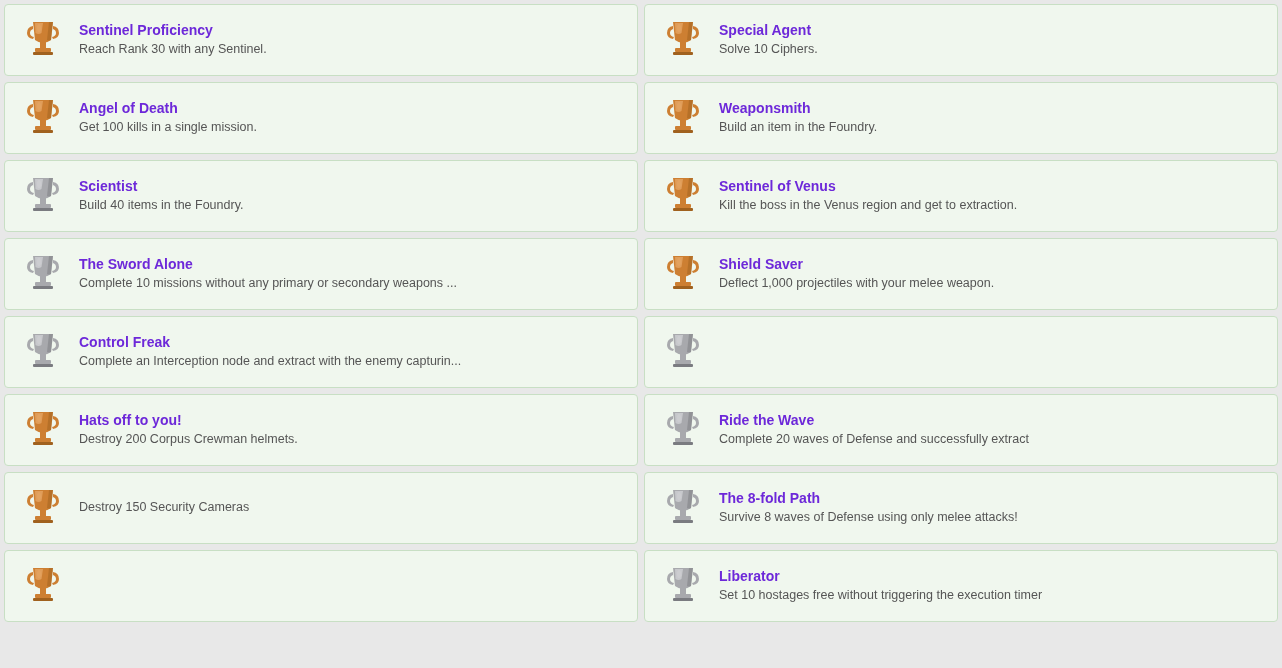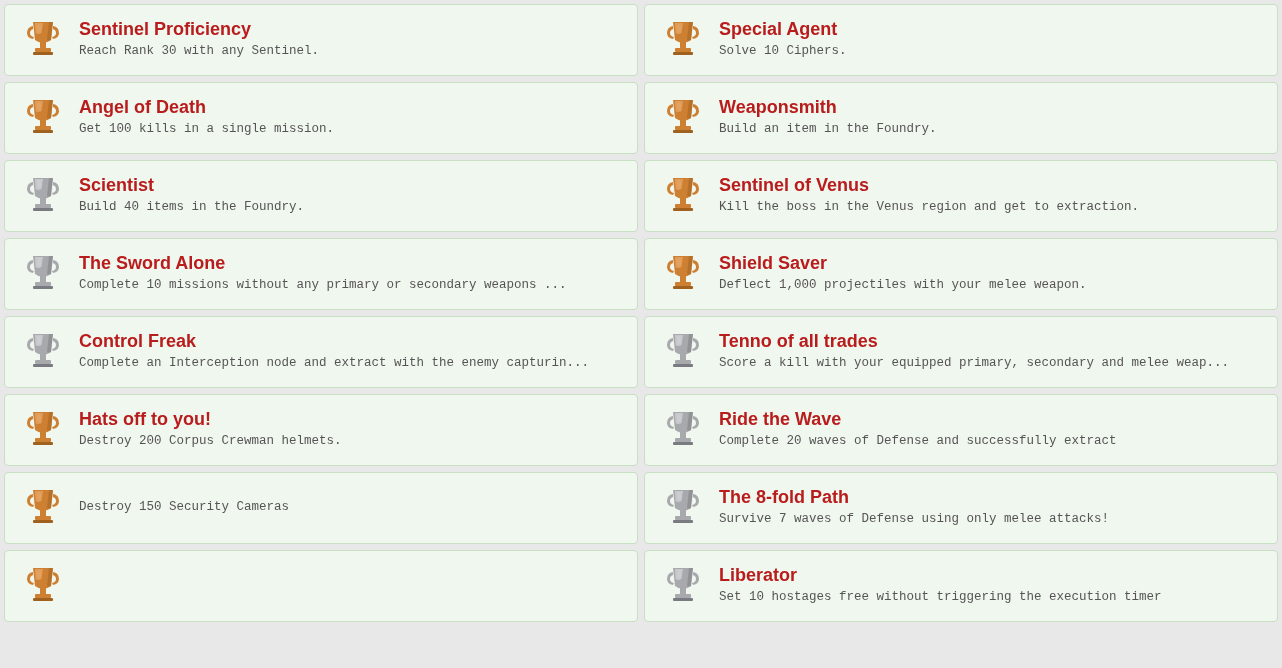--- a/index.html
+++ b/index.html
@@ -34,29 +34,28 @@
     .trophy svg {
       width: 44px;
       height: 44px;
     }
     .achievement-text {
       display: flex;
       flex-direction: column;
       gap: 3px;
     }
     .achievement-title {
-      color: #b91c1c;
-      font-size: 18px;
+      color: #6d28d9;
+      font-size: 14px;
       font-weight: bold;
     }
     .achievement-desc {
       color: #555;
       font-size: 12.5px;
       line-height: 1.4;
-      font-family: Liberation Mono, monospace;
     }
   </style>
 </head>
 <body>
 
 <div class="grid">
 <div class="achievement bronze">
       <div class="trophy">
         <svg viewBox="0 0 44 44" xmlns="http://www.w3.org/2000/svg">
 
@@ -324,24 +323,20 @@
 
       <rect x="19" y="22" width="6" height="8" fill="#a8a9ad"></rect>
 
       <rect x="14" y="30" width="16" height="4" rx="1" fill="#a8a9ad"></rect>
 
       <rect x="12" y="34" width="20" height="3" rx="1" fill="#7a7b80"></rect>
 
       <ellipse cx="18" cy="10" rx="2" ry="4" fill="#d4d5d8" opacity="0.4"></ellipse>
     </svg>
       </div>
-      <div class="achievement-text">
-        <div class="achievement-title">Tenno of all trades</div>
-        <div class="achievement-desc">Score a kill with your equipped primary, secondary and melee weap...</div>
-      </div>
     </div>
     <div class="achievement bronze">
       <div class="trophy">
         <svg viewBox="0 0 44 44" xmlns="http://www.w3.org/2000/svg">
 
       <path d="M12 4 h20 l-2 18 q-8 6-16 0 Z" fill="#cd7f32"></path>
 
       <path d="M14 5 h8 l-1.5 10 q-3 2-6 0 Z" fill="#e8a96a" opacity="0.7"></path>
 
       <path d="M28 4 h4 l-2 18 q-2 1-4 0 Z" fill="#a0611e" opacity="0.5"></path>
@@ -437,21 +432,21 @@
 
       <rect x="14" y="30" width="16" height="4" rx="1" fill="#a8a9ad"></rect>
 
       <rect x="12" y="34" width="20" height="3" rx="1" fill="#7a7b80"></rect>
 
       <ellipse cx="18" cy="10" rx="2" ry="4" fill="#d4d5d8" opacity="0.4"></ellipse>
     </svg>
       </div>
       <div class="achievement-text">
         <div class="achievement-title">The 8-fold Path</div>
-        <div class="achievement-desc">Survive 7 waves of Defense using only melee attacks!</div>
+        <div class="achievement-desc">Survive 8 waves of Defense using only melee attacks!</div>
       </div>
     </div>
     <div class="achievement bronze">
       <div class="trophy">
         <svg viewBox="0 0 44 44" xmlns="http://www.w3.org/2000/svg">
 
       <path d="M12 4 h20 l-2 18 q-8 6-16 0 Z" fill="#cd7f32"></path>
 
       <path d="M14 5 h8 l-1.5 10 q-3 2-6 0 Z" fill="#e8a96a" opacity="0.7"></path>
 

